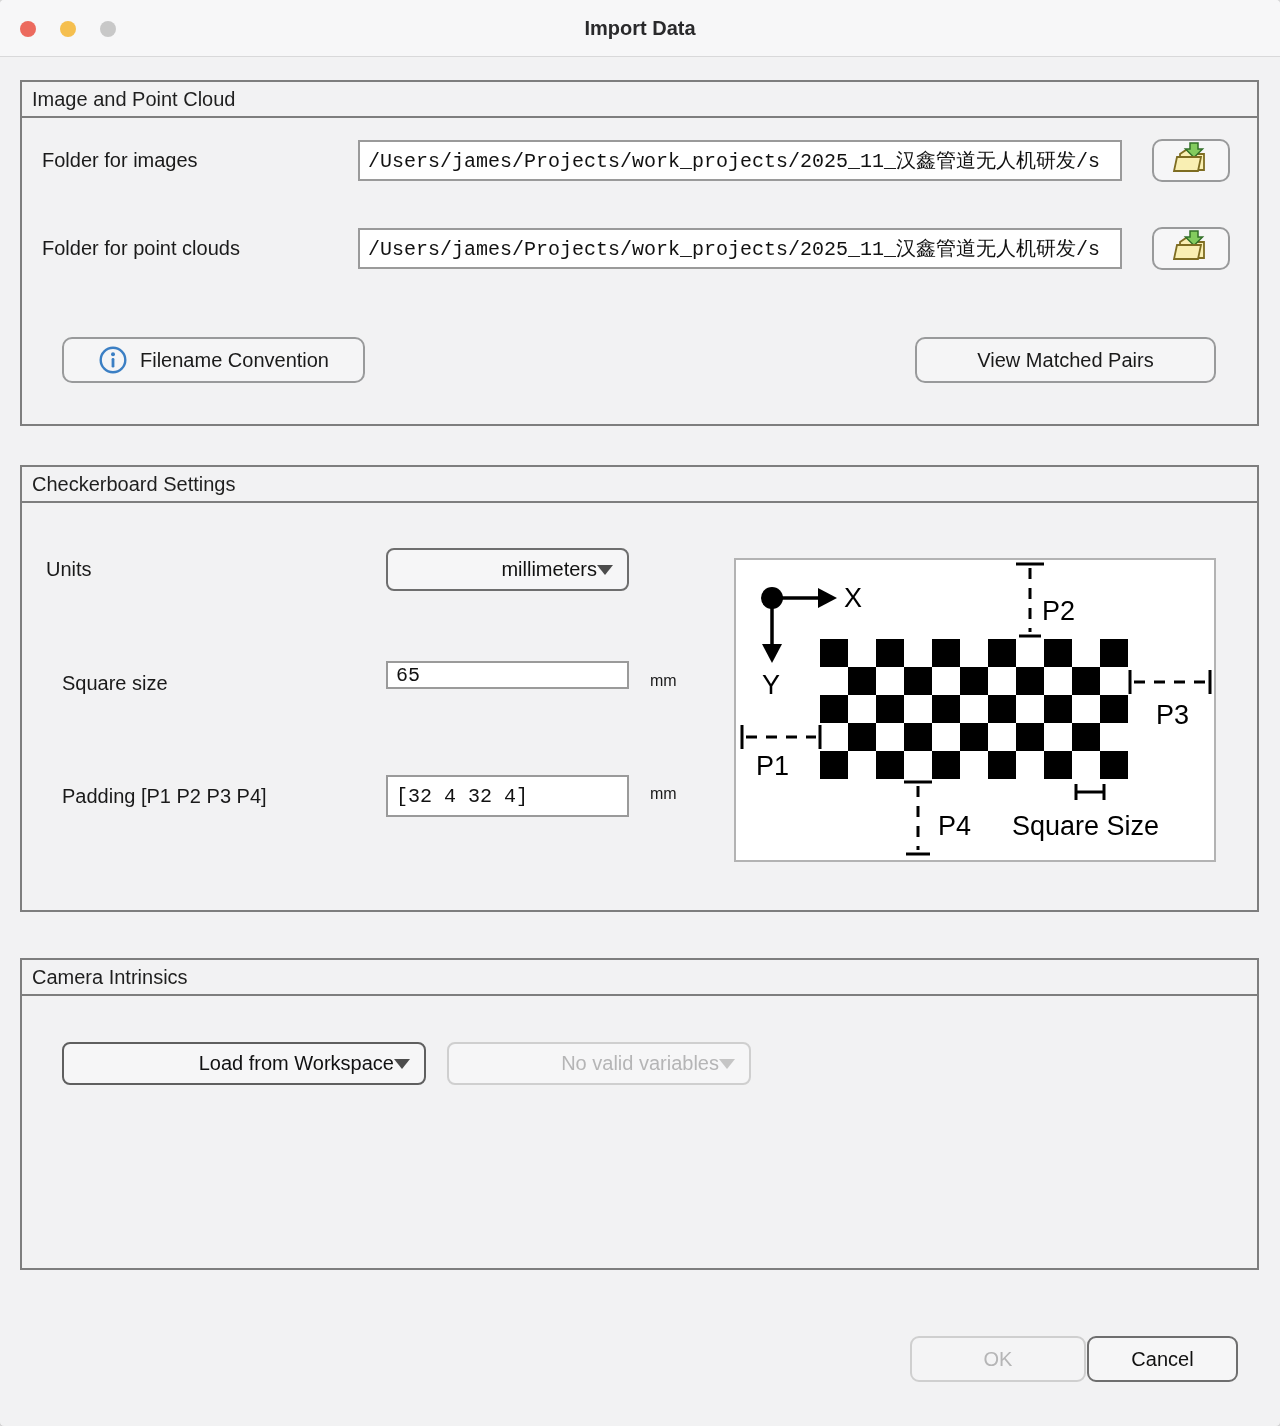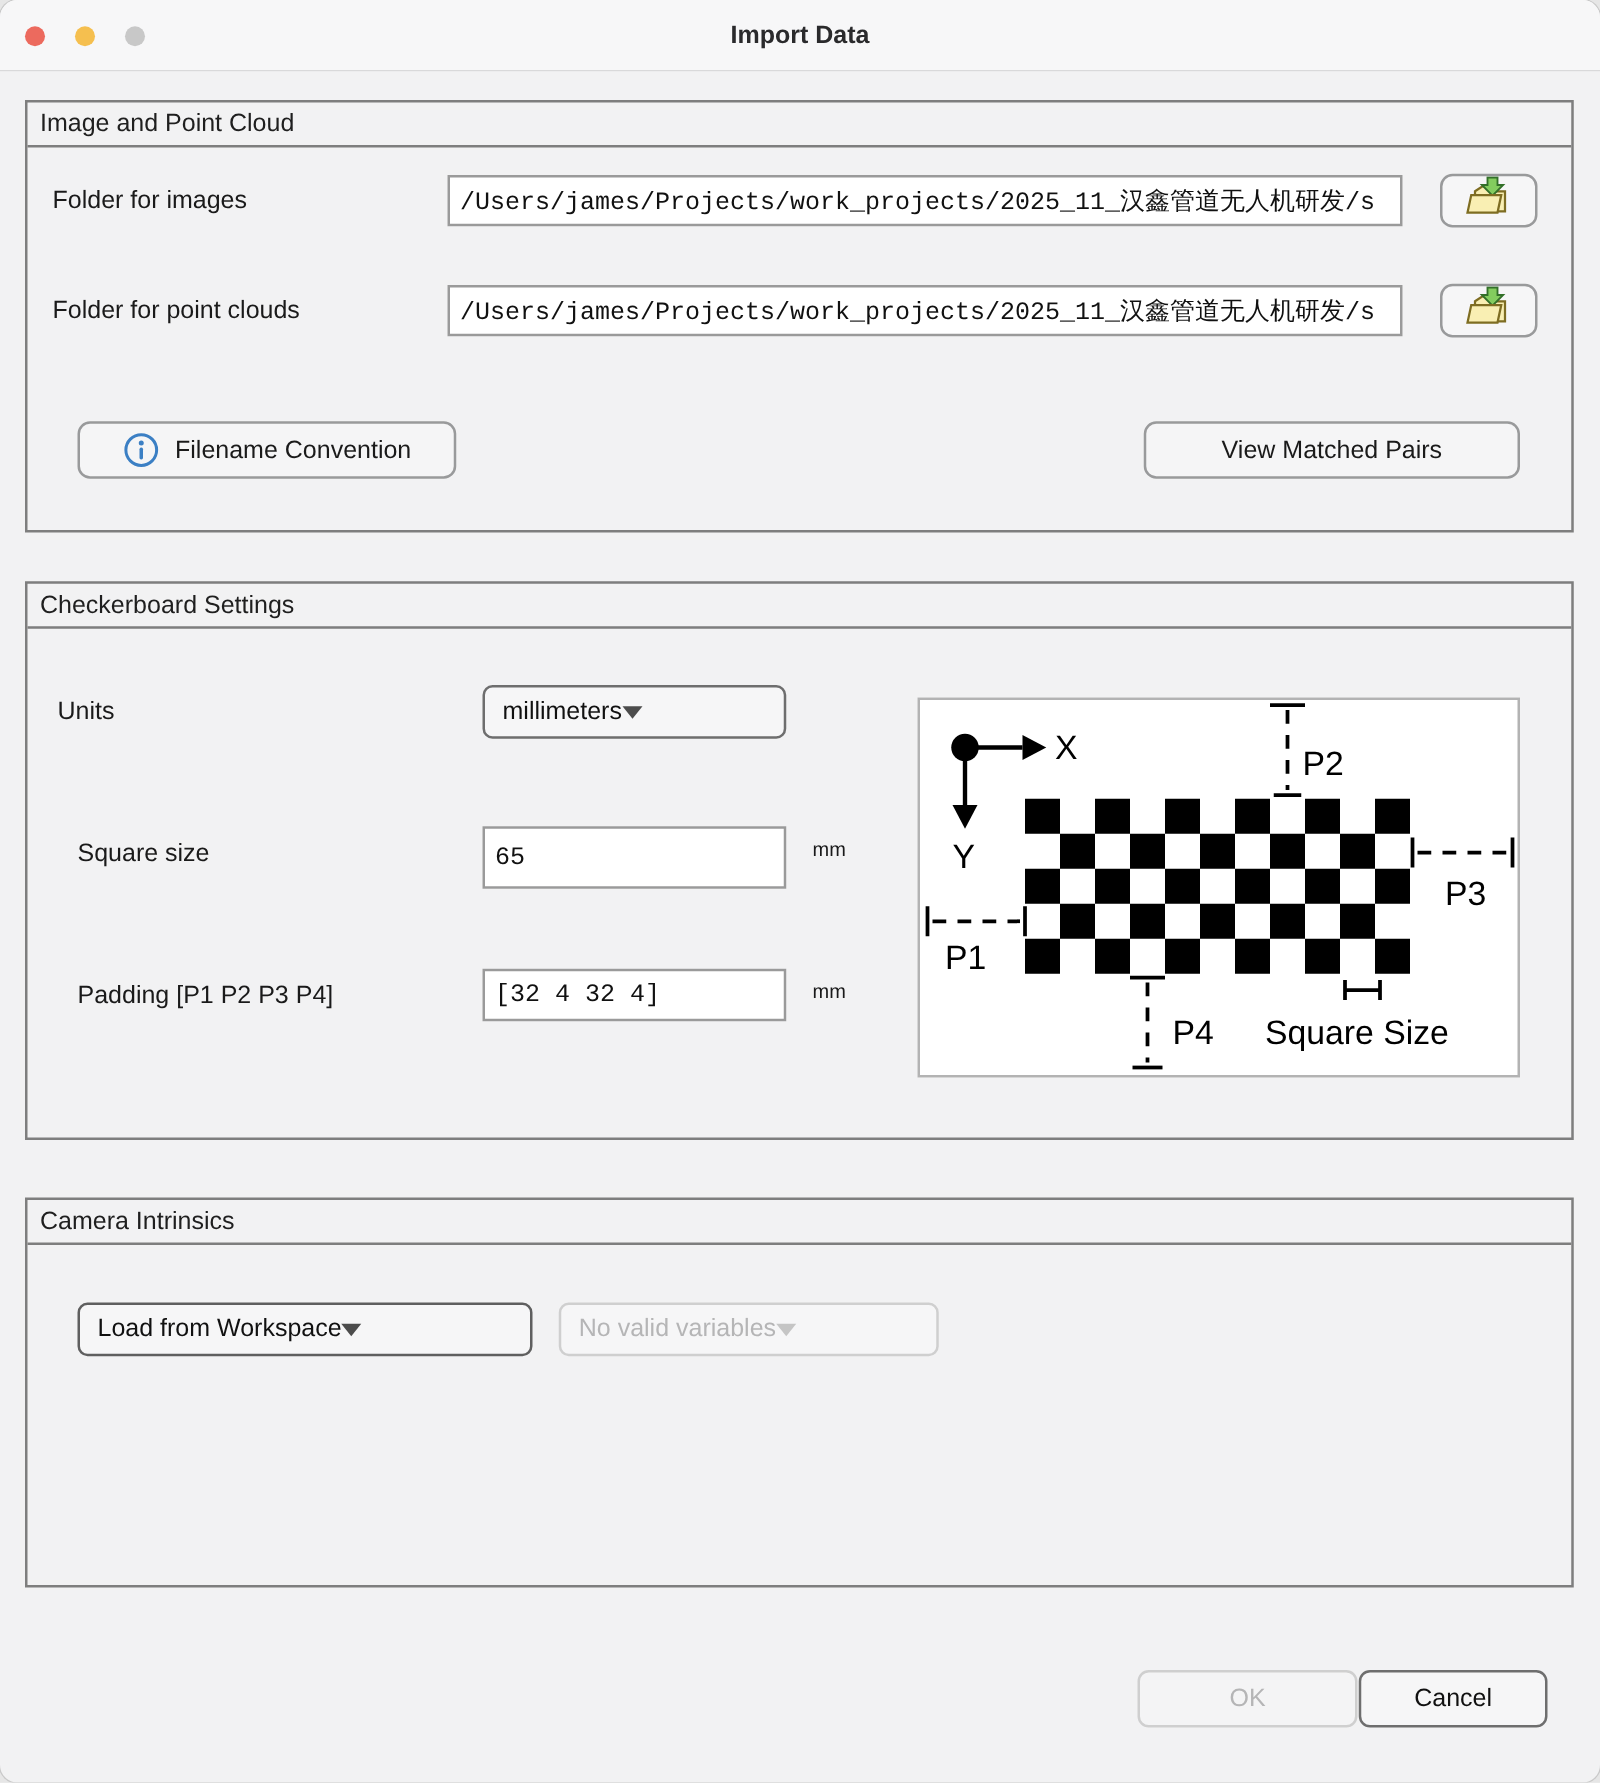--- a/index.html
+++ b/index.html
@@ -8,21 +8,21 @@
     --btn-border:#999a9b; --dd-border:#6e6e6e; --disabled-border:#cfcfcf;
     --disabled-text:#b5b5b6; --accent-blue:#3b7fc4;
     --light-red:#ec6a5e; --light-yellow:#f5bf4f; --light-gray:#c8c8c8;
     --folder-yellow:#f9efb3; --folder-stroke:#7e6d22; --arrow-green:#83cc5e; --arrow-stroke:#337029;
     --diagram-border:#b3b3b3;
   }
   *{box-sizing:border-box; margin:0; padding:0;}
   html,body{background:#e6e6e6;}
   body{font-family:"Liberation Sans","DejaVu Sans",sans-serif; color:var(--text);}
   .window{position:relative; width:1280px; height:1426px; background:var(--win-bg);
-          border-radius:14px; overflow:hidden; box-shadow:0 0 0 1px #c9c9c9;}
+          border-radius:4px; overflow:hidden; box-shadow:0 0 0 1px #c9c9c9;}
   
   .titlebar{position:absolute; left:0; top:0; width:100%; height:57px;
             background:var(--titlebar-bg); border-bottom:1px solid var(--titlebar-border);
             display:flex; align-items:center; justify-content:center;}
   .title{font-size:20px; font-weight:bold; color:#2a2a2c;}
   .lights{position:absolute; left:20px; top:0; height:57px; display:flex; align-items:center; gap:24px;}
   .light{width:16px; height:16px; border-radius:50%;}
   .light.red{background:var(--light-red);}
   .light.yellow{background:var(--light-yellow);}
   .light.gray{background:var(--light-gray);}
@@ -33,21 +33,21 @@
   .lbl{position:absolute; font-size:20px; color:#1a1a1a; white-space:nowrap;}
   .textfield{position:absolute; border:2px solid var(--input-border); background:#ffffff;
              font-family:Liberation Mono, monospace; font-size:20px; color:#111;
              padding:0 8px; white-space:nowrap; overflow:hidden; outline:none;}
   .iconbtn{position:absolute; width:78px; height:43px; border:2px solid var(--btn-border);
            border-radius:10px; background:#f6f6f7; display:flex; align-items:center; justify-content:center; cursor:pointer;}
   .pushbtn{position:absolute; height:46px; border:2px solid var(--btn-border); border-radius:10px;
            background:#f5f5f6; display:flex; align-items:center; justify-content:center; gap:12px;
            font-size:20px; color:#1a1a1a; cursor:pointer;}
   .dropdown{position:absolute; height:43px; border:2px solid var(--dd-border); border-radius:8px;
-            background:#f6f6f7; display:flex; align-items:center; justify-content:flex-start;
+            background:#f6f6f7; display:flex; align-items:center; justify-content:flex-end;
             padding:0 14px; font-size:20px; color:#111; cursor:pointer;}
   .dd-caret{width:0; height:0; border-left:8px solid transparent; border-right:8px solid transparent;
             border-top:10px solid #4c4c4c;}
   .dropdown.disabled{border-color:var(--disabled-border); color:var(--disabled-text); cursor:default;}
   .dropdown.disabled .dd-caret{border-top-color:#c5c5c5;}
   .unit{position:absolute; font-size:16px; color:#1a1a1a;}
   .diagram{position:absolute; left:734px; top:558px; width:482px; height:304px;
            background:#ffffff; border:2px solid var(--diagram-border);}
   .footer-btn{position:absolute; height:46px; border-radius:9px; display:flex; align-items:center;
               justify-content:center; font-size:20px;}
@@ -111,21 +111,21 @@
 
   <div class="group" style="top:465px; height:447px;">
     <div class="group-header">Checkerboard Settings</div>
   </div>
   <span class="lbl" style="left:46px; top:558px;">Units</span>
   <div class="dropdown" style="left:386px; top:548px; width:243px;">
     <span>millimeters</span>
     <span class="dd-caret"></span>
   </div>
   <span class="lbl" style="left:62px; top:672px;">Square size</span>
-  <input class="textfield" style="left: 386px; top: 661px; width: 243px; height: 50px;" value="65">
+  <input class="textfield" style="left: 386px; top: 661px; width: 243px; height: 28px;" value="65">
   <span class="unit" style="left:650px; top:672px;">mm</span>
   <span class="lbl" style="left:62px; top:785px;">Padding [P1 P2 P3 P4]</span>
   <input class="textfield" style="left: 386px; top: 775px; width: 243px; height: 42px;" value="[32 4 32 4]">
   <span class="unit" style="left:650px; top:785px;">mm</span>
 
   <div class="diagram">
     <svg width="478" height="300" viewBox="0 0 478 300">
 
       <circle cx="36" cy="38" r="11" fill="#000"></circle>
       <line x1="36" y1="38" x2="82" y2="38" stroke="#000" stroke-width="3.5"></line>

